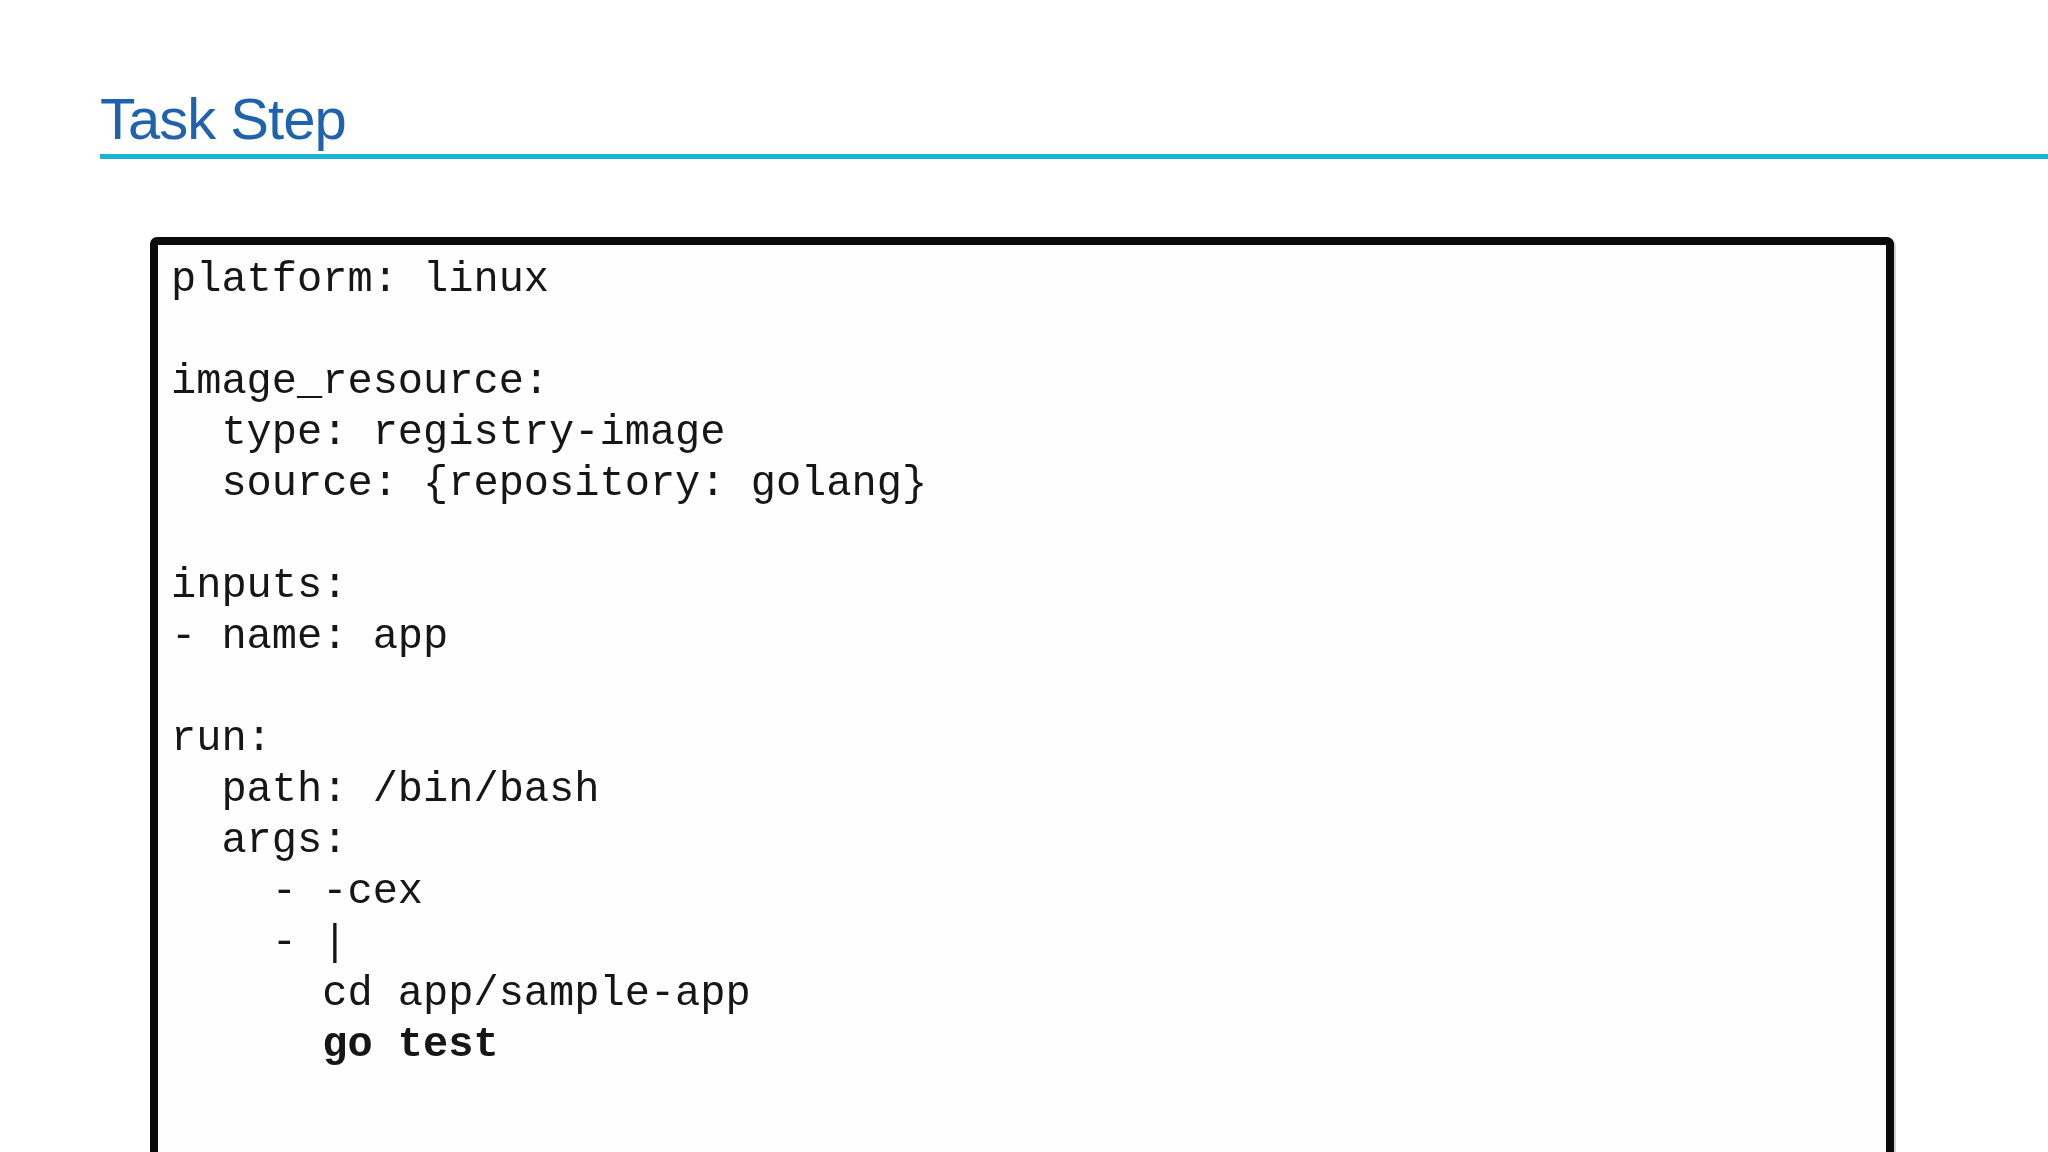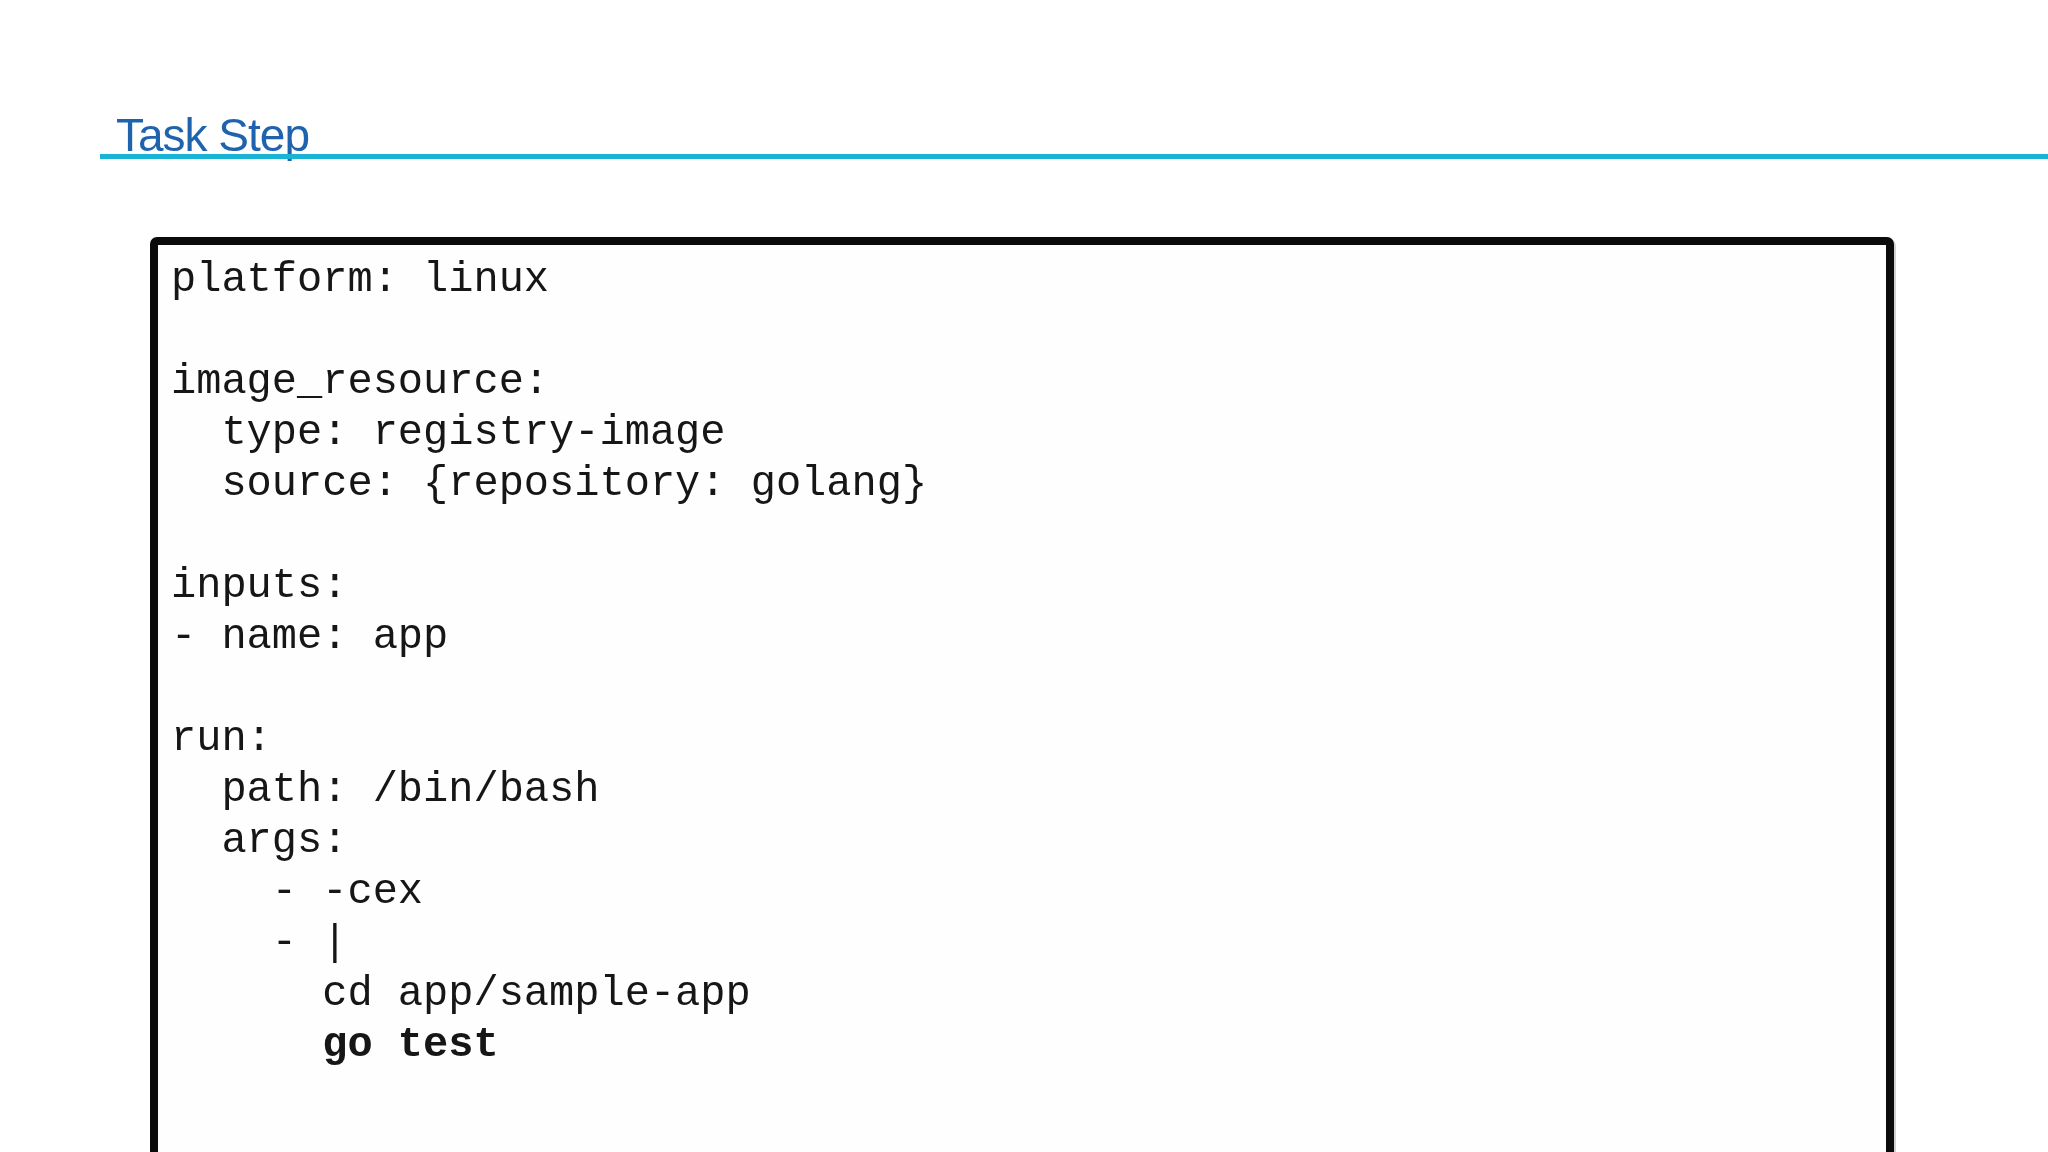--- a/index.html
+++ b/index.html
@@ -16,22 +16,22 @@
   }
   .slide {
     position: absolute;
     inset: 0;
     background: #ffffff;
   }
   .slide-title {
     position: absolute;
     left: 100px;
     top: 84px;
-    margin: 16px;
-    font-size: 46px;
+    margin: 0;
+    font-size: 58px;
     line-height: 70px;
     font-weight: 400;
     letter-spacing: -1px;
     color: #1f63ae;
     font-family: "Liberation Sans", sans-serif;
   }
   .title-underline {
     position: absolute;
     left: 100px;
     top: 154px;

